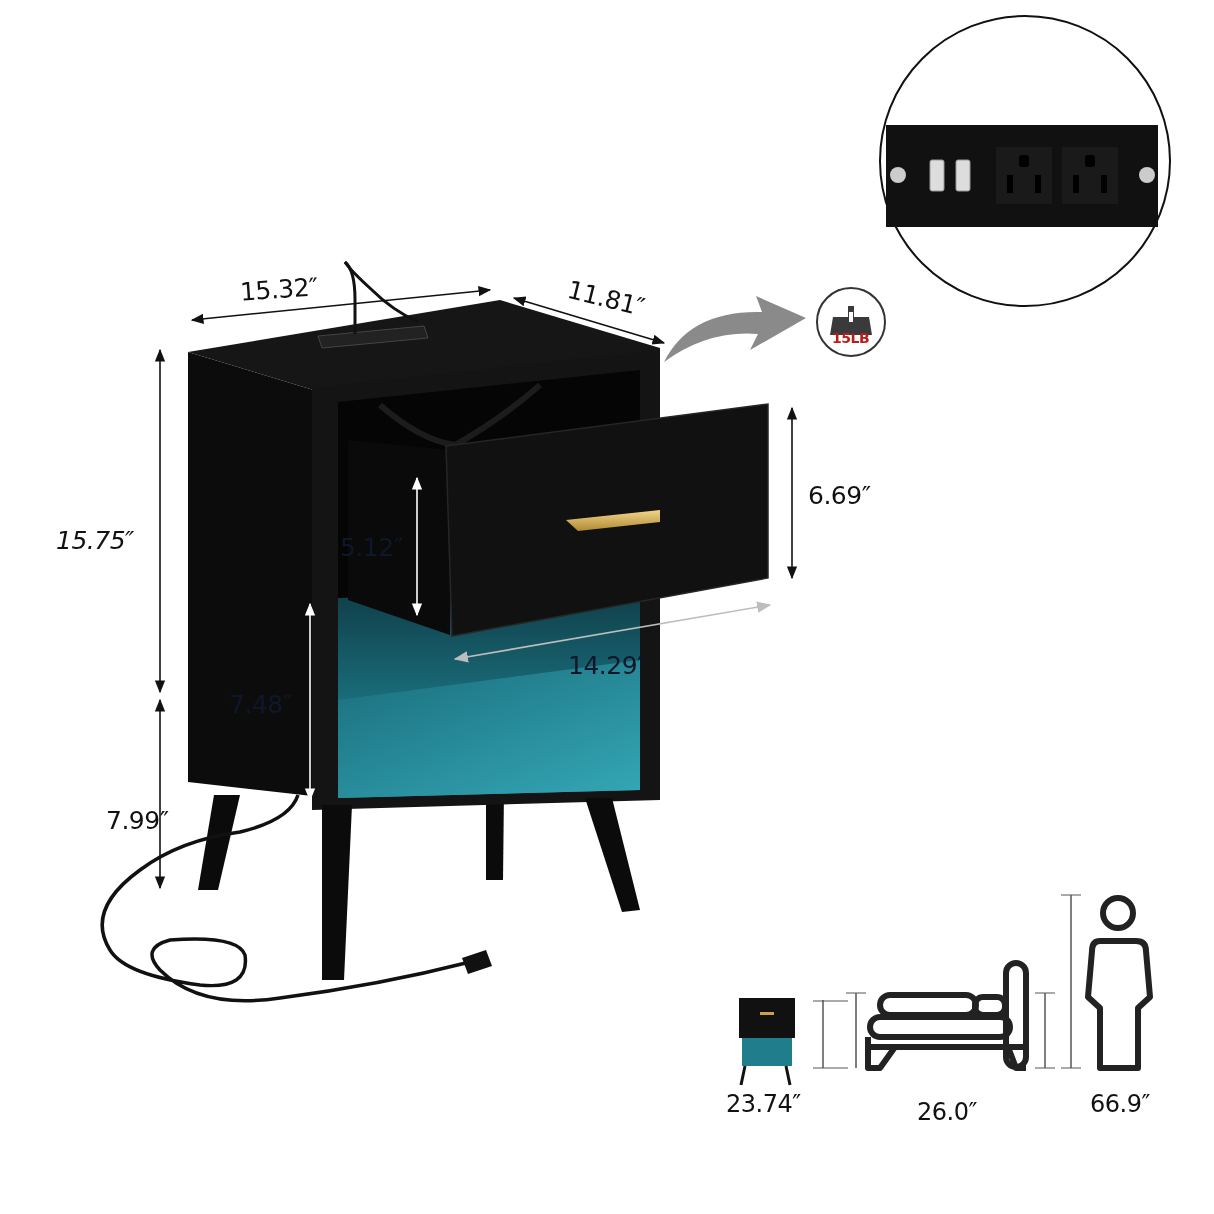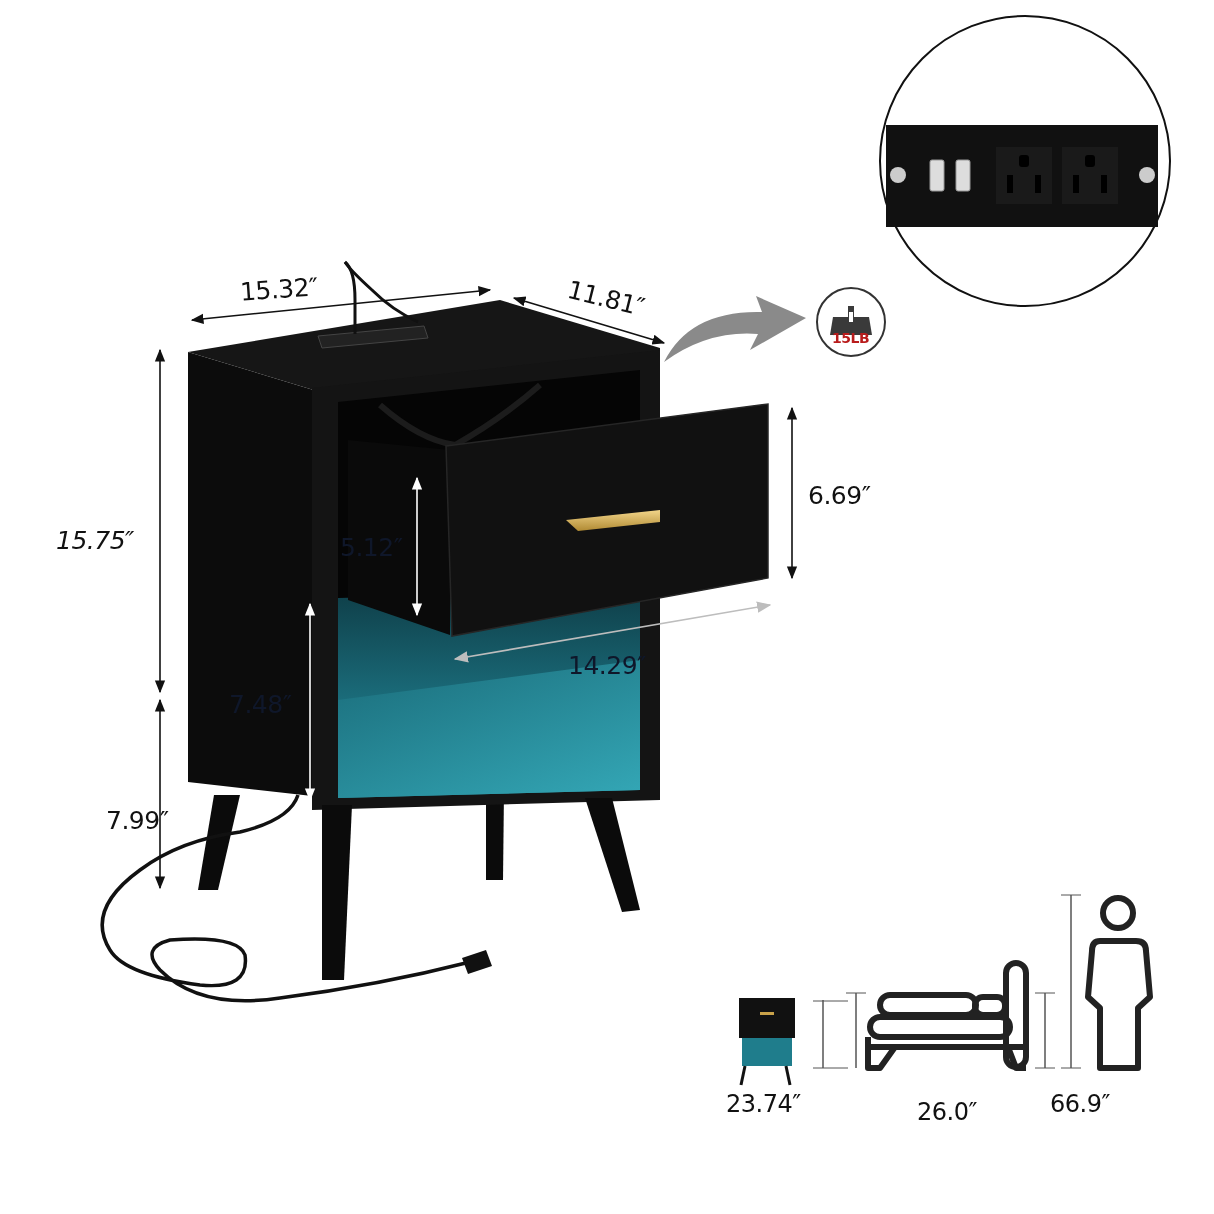--- a/index.html
+++ b/index.html
@@ -154,14 +154,14 @@
   <div class="lbl" style="left:78px;top:806px;margin-left:28px;">7.99″</div>
   <div class="lbl" style="left:808px;top:481px;">6.69″</div>
   <div class="lbl white" style="left:340px;top:533px;">5.12″</div>
   <div class="lbl white" style="left:568px;top:651px;text-align:right;">14.29″</div>
   <div class="lbl white" style="left:229px;top:690px;">7.48″</div>
 
   <div class="lbl" style="left:832px;top:330px;font-size:14px;font-weight:bold;color:#b91c1c;">15LB</div>
 
   <div class="lbl sm" style="left:726px;top:1090px;">23.74″</div>
   <div class="lbl sm" style="left:917px;top:1090px;margin-top:8px;">26.0″</div>
-  <div class="lbl sm" style="left:1050px;top:1090px;">66.9″</div>
+  <div class="lbl sm" style="left:1090px;top:1090px;">66.9″</div>
 </div>
 
 </body></html>

